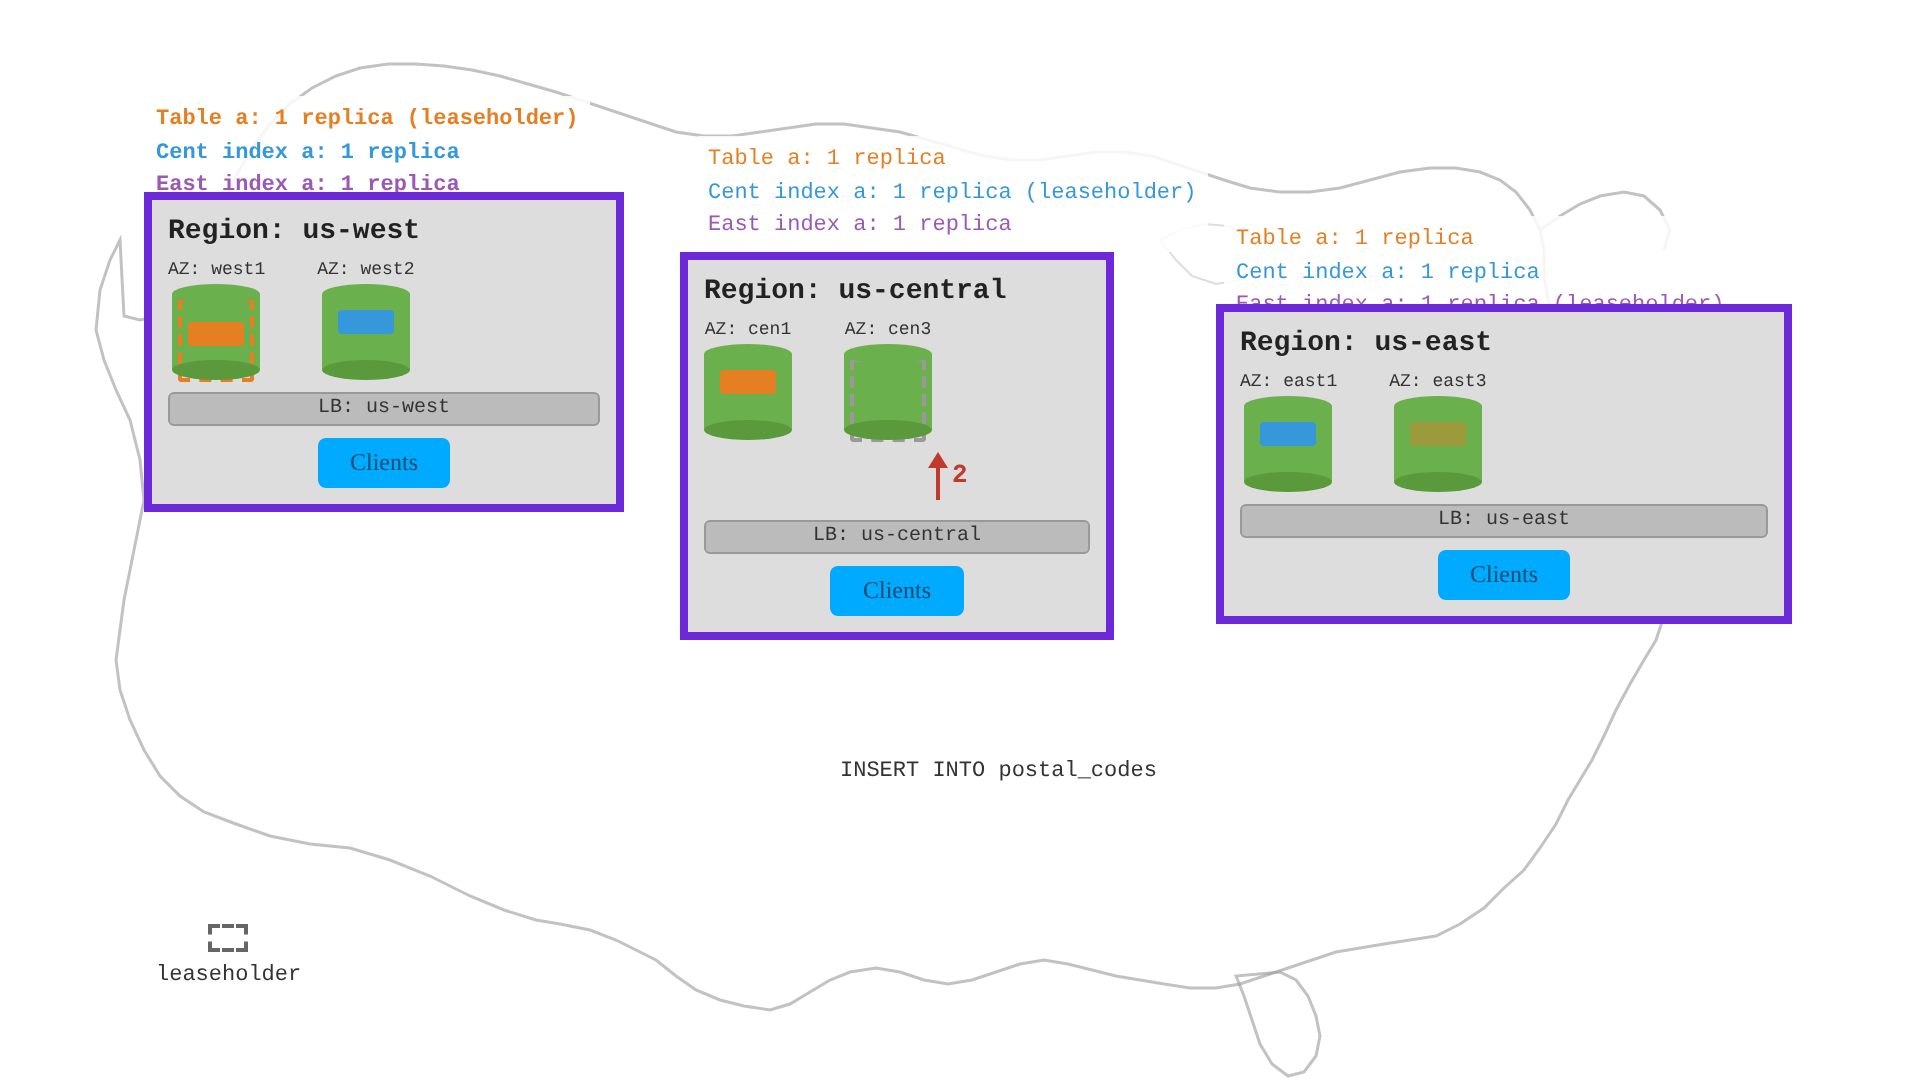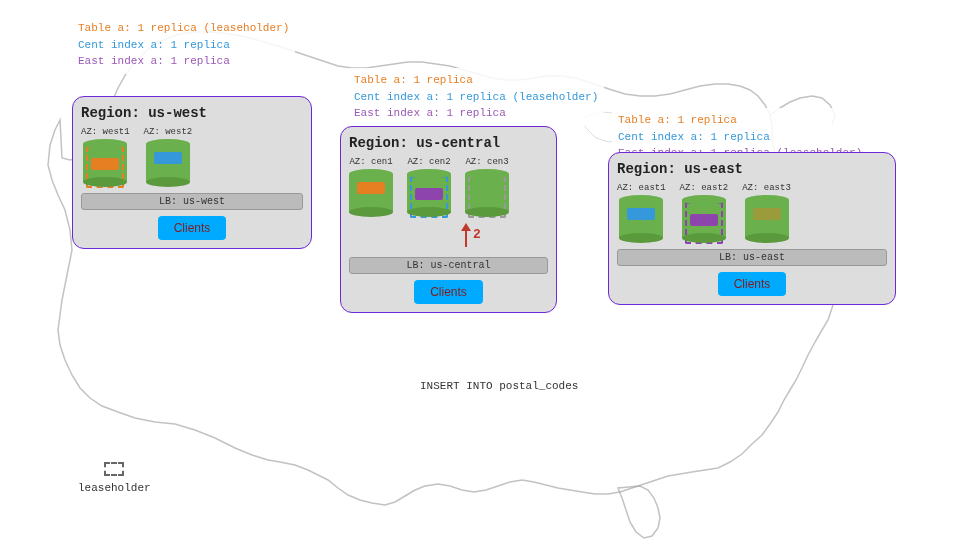--- a/index.html
+++ b/index.html
@@ -8,35 +8,35 @@
       height: 540px;
       background: #fff;
       font-family: 'Courier New', monospace;
       overflow: hidden;
       position: relative;
     }
 
     .region-panel {
       position: absolute;
       background: #ddd;
-      border: 1px solid #6d28d9;
-      border-radius: 12px;
+      border: 4px solid #6d28d9;
+      border-radius: 0;
       padding: 8px;
     }
 
     .region-title {
       font-size: 14px;
       font-weight: bold;
       color: #222;
       margin-bottom: 6px;
     }
 
     .az-row {
       display: flex;
-      gap: 14px;
+      gap: 26px;
       align-items: flex-end;
       margin-bottom: 6px;
     }
 
     .az-block {
       display: flex;
       flex-direction: column;
       align-items: center;
       gap: 2px;
     }
@@ -142,26 +142,26 @@
       border-radius: 3px;
       text-align: center;
       font-size: 10px;
       color: #333;
       padding: 2px 6px;
       margin: 4px auto;
     }
 
     .clients-btn {
       background: #00aaff;
-      color: #7f1d1d;
+      color: #0c4a6e;
       border: none;
       border-radius: 4px;
       padding: 5px 16px;
       font-size: 12px;
-      font-family: Liberation Sans, sans-serif;
+      font-family: Liberation Serif, serif;
       cursor: pointer;
       display: block;
       margin: 6px auto 0;
     }
 
     
     .info-box {
       position: absolute;
       font-size: 11px;
       line-height: 1.5;
@@ -218,21 +218,21 @@
 
   <path d="M 618,488 L 622,498 L 626,510 L 630,522 L 636,532 L 644,538 L 652,536 L 658,528 L 660,518 L 658,508 L 654,498 L 648,490 L 640,486 Z" fill="none" stroke="#999" stroke-width="1.5" opacity="0.6"></path>
 
   <path d="M 770,168 L 778,175 L 785,185 L 790,198" fill="none" stroke="#999" stroke-width="1.5" opacity="0.6"></path>
 
   <path d="M 580,120 L 590,115 L 602,112 L 614,113 L 624,118 L 630,126 L 628,135 L 620,140 L 608,142 L 596,138 L 588,130 Z" fill="none" stroke="#aaa" stroke-width="1" opacity="0.4"></path>
 
   <path d="M 770,115 L 780,108 L 790,102 L 800,98 L 812,96 L 822,98 L 830,105 L 835,115 L 832,125" fill="none" stroke="#999" stroke-width="1.5" opacity="0.6"></path>
 </svg>
 
-<div class="info-box" style="top:16px; left:72px;">
+<div class="info-box" style="top:48px; left:72px;font-weight:bold;">
   <div class="line-orange">Table a: 1 replica (leaseholder)</div>
   <div class="line-blue">Cent index a: 1 replica</div>
   <div class="line-purple">East index a: 1 replica</div>
 </div>
 
 <div class="info-box" style="top:68px; left:348px;">
   <div class="line-orange">Table a: 1 replica</div>
   <div class="line-blue">Cent index a: 1 replica (leaseholder)</div>
   <div class="line-purple">East index a: 1 replica</div>
 </div>
@@ -283,31 +283,20 @@
       <div class="az-label">AZ: cen1</div>
       <div class="cylinder">
         <div class="cyl-top"></div>
         <div class="cyl-body">
           <div class="data-stripe orange" style="top:8px;"></div>
         </div>
         <div class="cyl-bottom"></div>
       </div>
     </div>
 
-    <div class="az-block">
-      <div class="az-label">AZ: cen2</div>
-      <div class="cylinder">
-        <div class="cyl-top"></div>
-        <div class="cyl-body">
-          <div class="leaseholder-dashed-blue"></div>
-          <div class="data-stripe purple" style="top:14px;"></div>
-        </div>
-        <div class="cyl-bottom"></div>
-      </div>
-    </div>
 
     <div class="az-block">
       <div class="az-label">AZ: cen3</div>
       <div class="cylinder">
         <div class="cyl-top"></div>
         <div class="cyl-body">
           <div style="position:absolute;top:2px;left:50%;transform:translateX(-50%);width:38px;height:42px;border:2px dashed #999;border-radius:2px;z-index:4;"></div>
         </div>
         <div class="cyl-bottom"></div>
       </div>
@@ -333,31 +322,20 @@
       <div class="az-label">AZ: east1</div>
       <div class="cylinder">
         <div class="cyl-top"></div>
         <div class="cyl-body">
           <div class="data-stripe blue" style="top:8px;"></div>
         </div>
         <div class="cyl-bottom"></div>
       </div>
     </div>
 
-    <div class="az-block">
-      <div class="az-label">AZ: east2</div>
-      <div class="cylinder">
-        <div class="cyl-top"></div>
-        <div class="cyl-body">
-          <div class="leaseholder-dashed-purple"></div>
-          <div class="data-stripe purple" style="top:14px;"></div>
-        </div>
-        <div class="cyl-bottom"></div>
-      </div>
-    </div>
 
     <div class="az-block">
       <div class="az-label">AZ: east3</div>
       <div class="cylinder">
         <div class="cyl-top"></div>
         <div class="cyl-body">
           <div class="data-stripe orange-faint" style="top:8px;"></div>
         </div>
         <div class="cyl-bottom"></div>
       </div>

